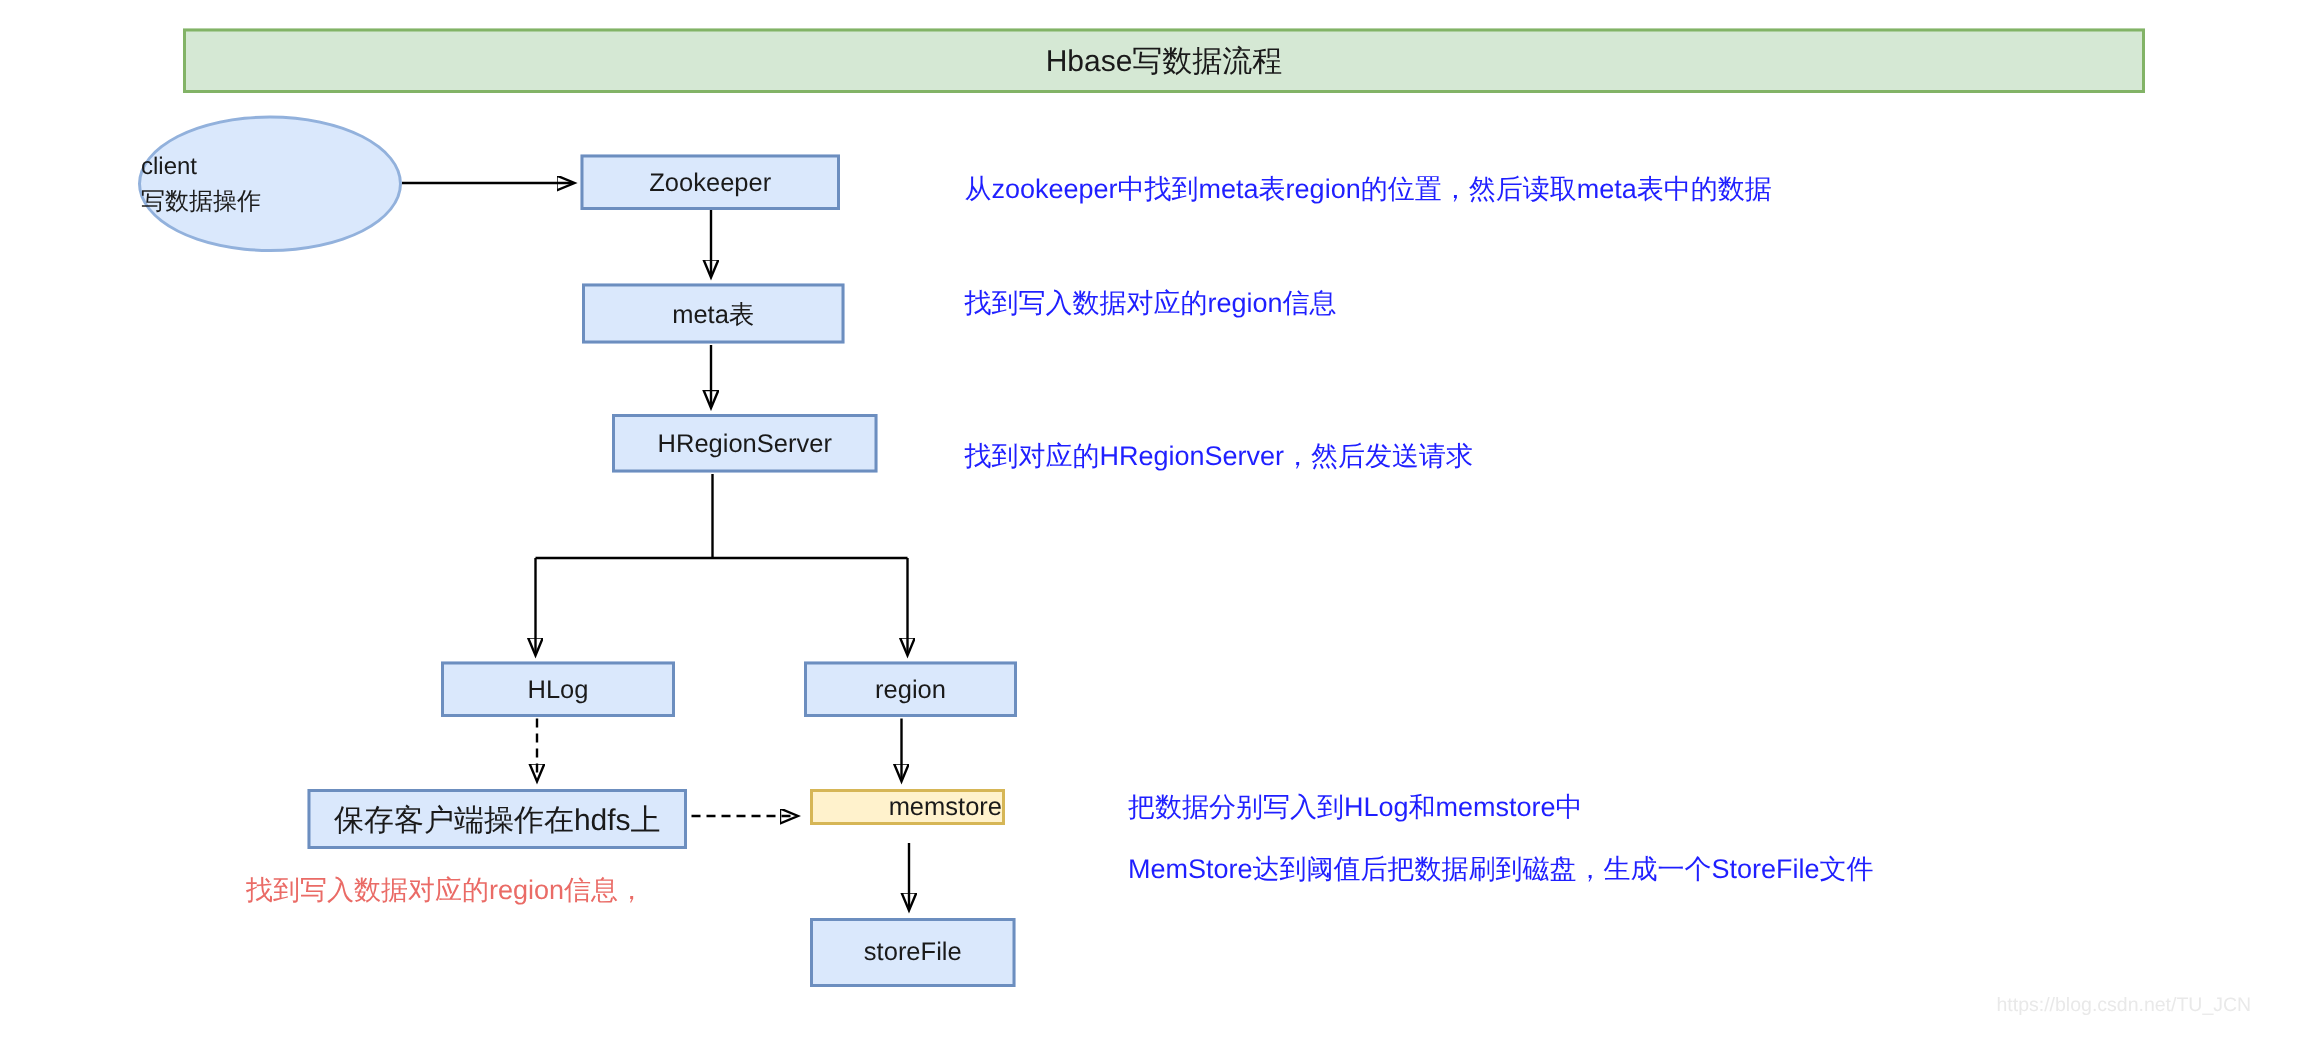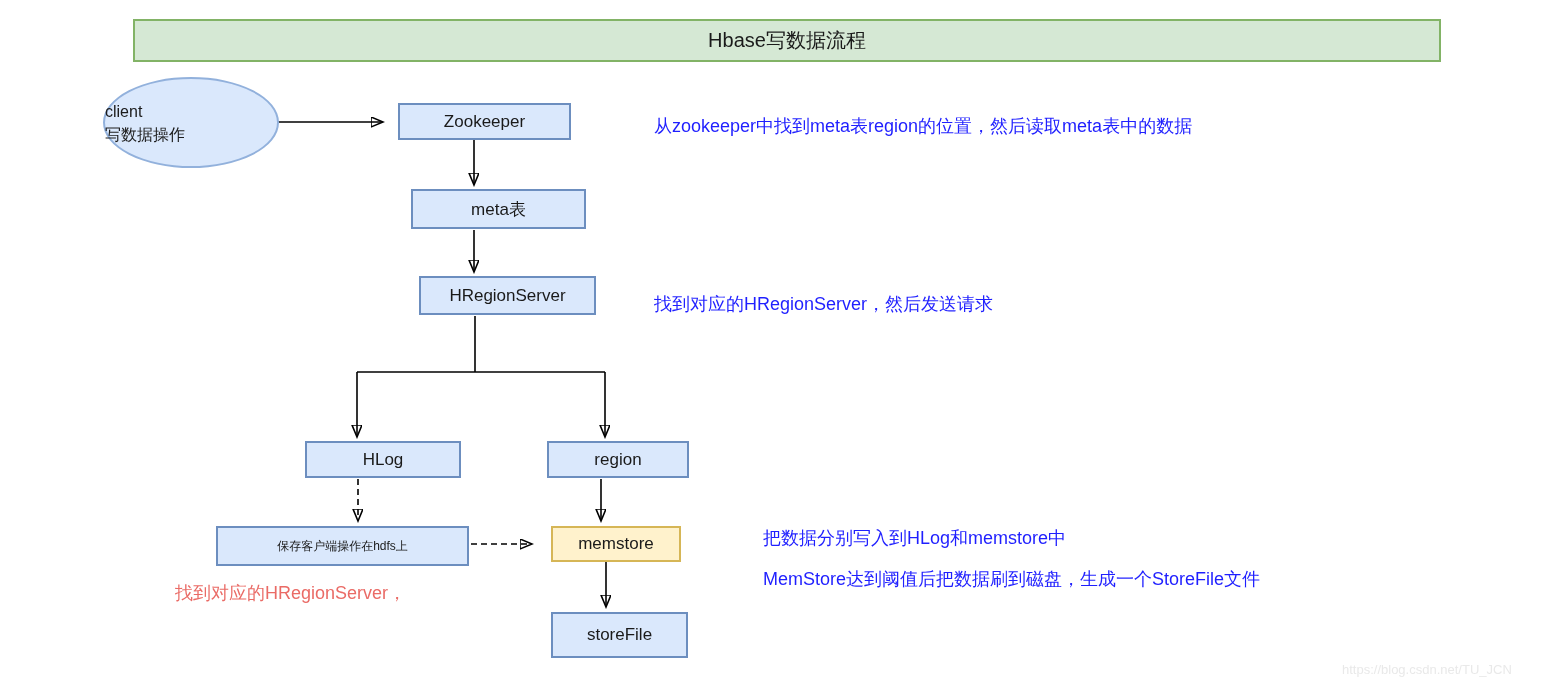--- a/index.html
+++ b/index.html
@@ -1,20 +1,20 @@
 <!DOCTYPE html>
 <html style="--title_fill: #d5e8d4; --title_border: #82b366; --node_fill: #dae8fc; --node_border: #6c8ebf; --ellipse_border: #92b1dc; --memstore_fill: #fff2cc; --memstore_border: #d6b656; --annotation_blue: #1f1fff; --note_red: #ea6b66;"><head>
 <meta charset="utf-8">
 <style>
   html,body{margin:0;padding:0;}
   body{
     width:1546px;height:694px;background:#ffffff;position:relative;overflow:hidden;
     font-family:"Liberation Sans","DejaVu Sans",sans-serif;
   }
-  .abs{position:absolute;box-sizing:border-box;margin-left:11px;}
+  .abs{position:absolute;box-sizing:border-box;}
   .title-bar{
     left:122px;top:19px;width:1308px;height:43px;
     background:var(--title_fill);border:2px solid var(--title_border);
     display:flex;align-items:center;justify-content:center;
     font-size:20px;color:#1a1a1a;
   }
   .ellipse{
     left:92px;top:77px;width:176px;height:91px;border-radius:50%;
     background:var(--node_fill);border:2px solid var(--ellipse_border);
     display:flex;flex-direction:column;align-items:flex-start;justify-content:center;
@@ -61,56 +61,57 @@
 
 <div class="abs ellipse">
   <div>client</div>
   <div>写数据操作</div>
 </div>
 
 <div class="abs node" style="left:387px;top:103px;width:173px;height:37px;">
   <span>Zookeeper</span>
 </div>
 
-<div class="abs node" style="left:400px;top:189px;width:175px;height:40px;">
+<div class="abs node" style="left:388px;top:189px;width:175px;height:40px;">
   <span>meta表</span>
 </div>
 
 <div class="abs node" style="left:408px;top:276px;width:177px;height:39px;">
   <span>HRegionServer</span>
 </div>
 
 <div class="abs node" style="left:294px;top:441px;width:156px;height:37px;">
   <span>HLog</span>
 </div>
 
 <div class="abs node" style="left:536px;top:441px;width:142px;height:37px;">
   <span>region</span>
 </div>
 
-<div class="abs node" style="left:205px;top:526px;width:253px;height:40px;font-size:12px;">
+<div class="abs node" style="left:205px;top:526px;width:253px;height:40px;font-size:20px;">
   <span>保存客户端操作在hdfs上</span>
 </div>
 
-<div class="abs node yellow" style="left:540px;top:526px;width:130px;height:36px;">
+<div class="abs node yellow" style="left:540px;top:526px;width:130px;height:24px;justify-content:flex-end;">
   <span>memstore</span>
 </div>
 
 <div class="abs node" style="left:540px;top:612px;width:137px;height:46px;">
   <span>storeFile</span>
 </div>
 
 <div class="abs blue-note" style="left:643px;top:113px;">从zookeeper中找到meta表region的位置，然后读取meta表中的数据</div>
 
 <div class="abs blue-note" style="left:643px;top:189px;">
+  <div>找到写入数据对应的region信息</div>
 </div>
 
 <div class="abs blue-note" style="left:643px;top:291px;">找到对应的HRegionServer，然后发送请求</div>
 
 <div class="abs blue-note" style="left:752px;top:525px;">把数据分别写入到HLog和memstore中</div>
 
 <div class="abs blue-note" style="left:752px;top:566px;">MemStore达到阈值后把数据刷到磁盘，生成一个StoreFile文件</div>
 
 <div class="abs red-note" style="left:164px;top:580px;">
-  <div>找到对应的HRegionServer，</div>
+  <div>找到写入数据对应的region信息，</div>
 </div>
 
 <div class="abs watermark" style="left:1331px;top:662px;">https://blog.csdn.net/TU_JCN</div>
 
 </body></html>

